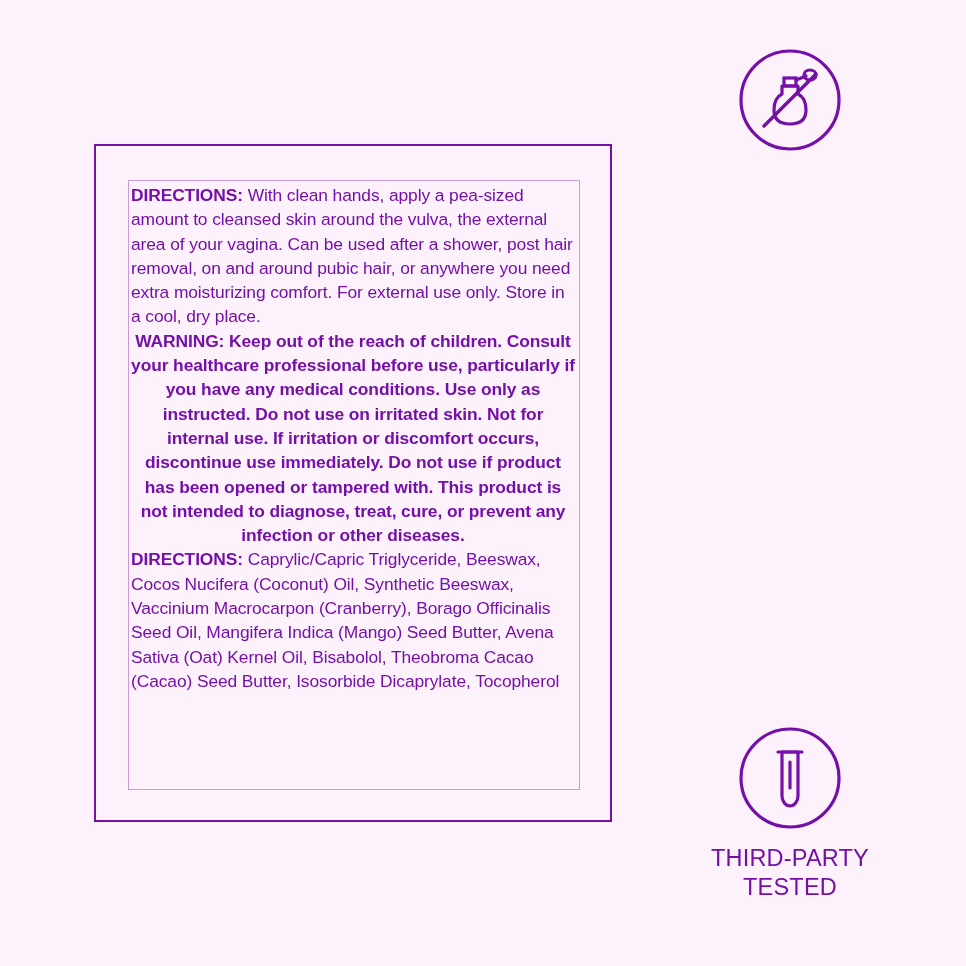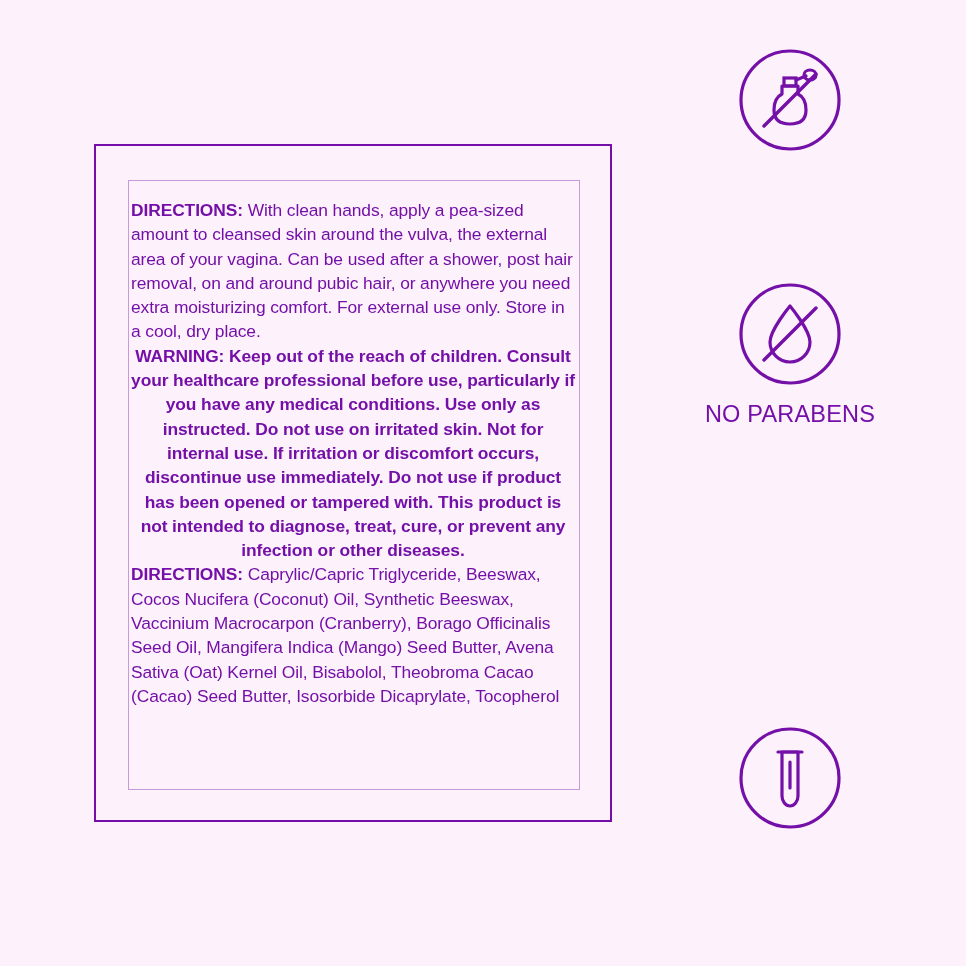--- a/index.html
+++ b/index.html
@@ -41,21 +41,20 @@
     box-sizing: border-box;
     border: 1px solid #c89ad8;
     background: transparent;
     padding: 2px 4px 0 2px;
   }
   .label-text {
     font-size: 17.4px;
     line-height: 24.3px;
     color: #7410a8;
     letter-spacing: -0.1px;
-    margin-top: 15px;
   }
   .label-text p {
     margin: 0;
   }
   .lead {
     font-weight: bold;
   }
   .block-bold {
     font-weight: bold;
     text-align: center;
@@ -125,33 +124,27 @@
         <rect x="46" y="30" width="12" height="8" fill="none" stroke="#7410a8" stroke-width="3.2"></rect>
 
         <path d="M58 32 l10 -4" fill="none" stroke="#7410a8" stroke-width="3.2" stroke-linecap="round"></path>
 
         <ellipse cx="72" cy="27" rx="6" ry="5" fill="none" stroke="#7410a8" stroke-width="3.2"></ellipse>
 
         <line x1="26" y1="78" x2="78" y2="26" stroke="#7410a8" stroke-width="3.4" stroke-linecap="round"></line>
       </svg>
     </div>
 
-    <div class="badge badge-2">
-      <svg class="badge-icon" viewBox="0 0 104 104">
-        <circle cx="52" cy="52" r="49" fill="none" stroke="#7410a8" stroke-width="3.2"></circle>
-        <path d="M52 24 C52 24 32 48 32 60 a20 20 0 0 0 40 0 C72 48 52 24 52 24 z" fill="none" stroke="#7410a8" stroke-width="3.2" stroke-linejoin="round"></path>
-        <line x1="26" y1="78" x2="78" y2="26" stroke="#7410a8" stroke-width="3.4" stroke-linecap="round"></line>
-      </svg>
-      <div class="badge-label">NO PARABENS</div>
-    </div>
 
 
     <div class="badge badge-4">
       <svg class="badge-icon" viewBox="0 0 104 104">
         <circle cx="52" cy="52" r="49" fill="none" stroke="#7410a8" stroke-width="3.2"></circle>
         <path d="M44 26 l16 0 l0 44 a8 10 0 0 1 -16 0 z" fill="none" stroke="#7410a8" stroke-width="3.2" stroke-linejoin="round"></path>
         <line x1="40" y1="26" x2="64" y2="26" stroke="#7410a8" stroke-width="3.2" stroke-linecap="round"></line>
         <line x1="52" y1="36" x2="52" y2="62" stroke="#7410a8" stroke-width="3.2" stroke-linecap="round"></line>
       </svg>
+      <div class="badge-label">THIRD-PARTY
+TESTED</div>
     </div>
 
   </div>
 </div>
 
 </body></html>

